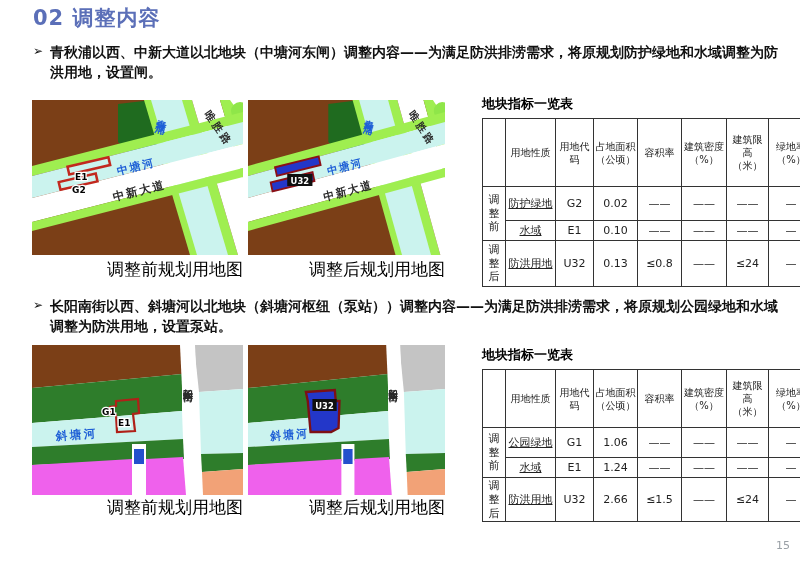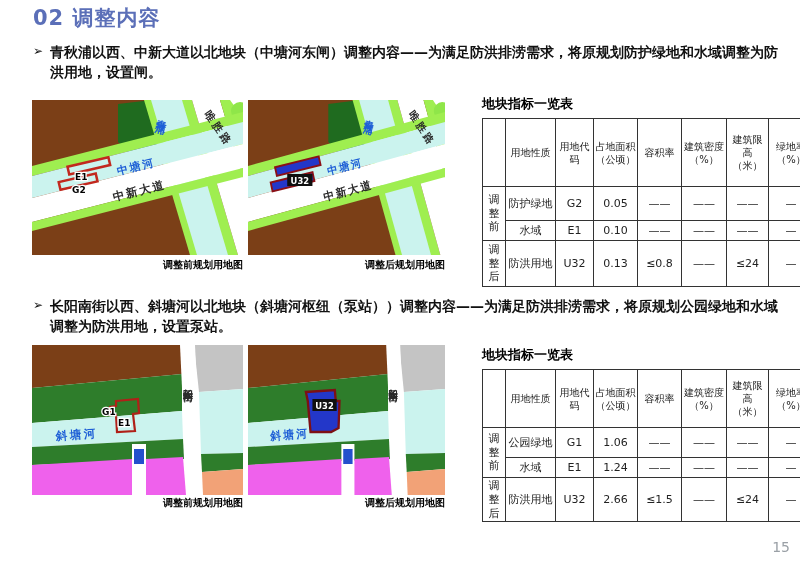--- a/index.html
+++ b/index.html
@@ -10,37 +10,37 @@
   .bullet{position:absolute;left:33px;width:757px;display:flex;font-size:14px;
           font-weight:bold;color:#111;line-height:1.45;}
   .bullet .mk{flex:0 0 17px;font-size:12px;padding-top:1px;}
   .bullet1{top:42px;}
   .bullet2{top:296px;}
   .map{position:absolute;display:block;}
   .map1{left:32px;top:100px;}
   .map2{left:248px;top:100px;}
   .map3{left:32px;top:345px;}
   .map4{left:248px;top:345px;}
-  .cap{position:absolute;font-size:10px;font-weight:bold;color:#000;text-align:right;}
+  .cap{position:absolute;font-size:17px;font-weight:normal;color:#000;text-align:right;}
   .cap1{left:32px;top:258px;width:211px;}
   .cap2{left:248px;top:258px;width:197px;}
   .cap3{left:32px;top:496px;width:211px;}
   .cap4{left:248px;top:496px;width:197px;}
   .tblock{position:absolute;left:482px;width:331px;}
   .tblock1{top:95px;}
   .tblock2{top:346px;}
   .ttitle{font-size:13px;font-weight:bold;color:#000;margin:0 0 5px 0;}
   table.ind{border-collapse:collapse;table-layout:fixed;width:331px;}
   table.ind th,table.ind td{border:1px solid #333;text-align:center;vertical-align:middle;
        padding:1px;font-weight:normal;color:#222;overflow:hidden;}
   table.ind thead th{font-size:10px;line-height:1.3;}
   table.ind tbody td{font-size:11px;line-height:1.25;}
   .grp{font-size:10.5px;padding:0 6px;word-break:break-all;line-height:1.35;}
-  .nat{word-break:break-all;padding:0 8px;line-height:1.3;}
-  .pagenum{position:absolute;right:10px;top:539px;font-size:14px;color:#9aa0a6;}
+  .nat{word-break:break-all;padding:0 8px;line-height:1.3;text-decoration:underline;}
+  .pagenum{position:absolute;right:10px;top:539px;font-size:11px;color:#9aa0a6;}
   svg text{font-family:"DejaVu Sans","Liberation Sans",sans-serif;}
   .vtext{writing-mode:vertical-rl;text-orientation:upright;}
 </style>
 </head>
 <body>
 
 <div class="page-title">02 调整内容</div>
 
 <div class="bullet bullet1">
   <span class="mk">➢</span>
@@ -123,21 +123,21 @@
         <th>建筑密度（%）</th>
         <th>建筑限高（米）</th>
         <th>绿地率（%）</th>
       </tr>
     </thead>
     <tbody>
       <tr style="height:34px">
         <td class="grp" rowspan="2">调整前</td>
         <td class="nat">防护绿地</td>
         <td>G2</td>
-        <td>0.05</td>
+        <td>0.02</td>
         <td>——</td>
         <td>——</td>
         <td>——</td>
         <td>—</td>
       </tr>
       <tr style="height:20px">
         <td class="nat">水域</td>
         <td>E1</td>
         <td>0.10</td>
         <td>——</td>

